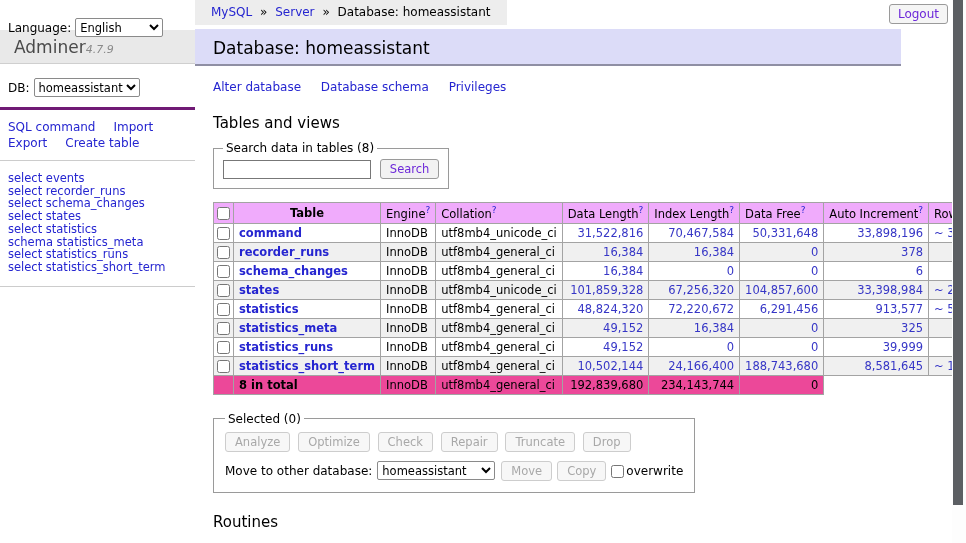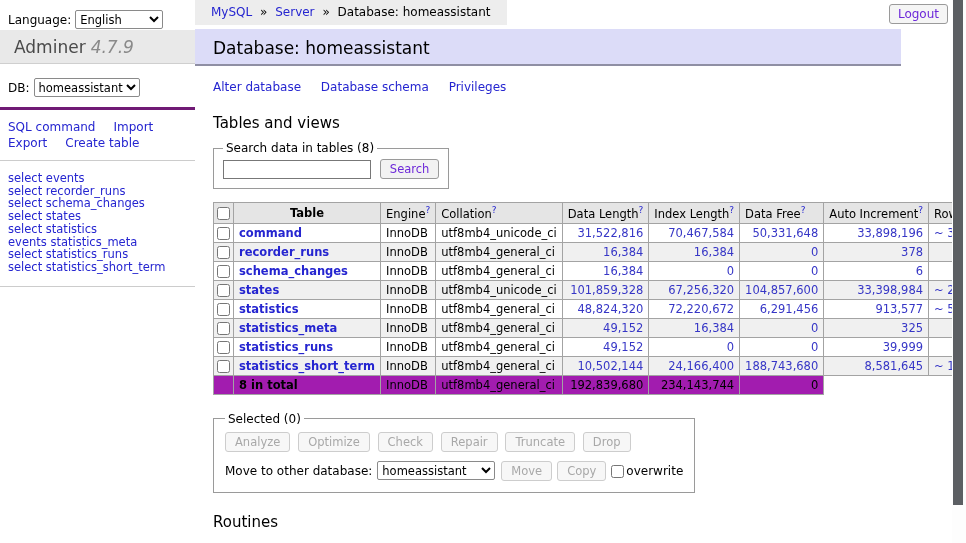--- a/index.html
+++ b/index.html
@@ -7,32 +7,32 @@
   body {
     width:966px; height:543px; position:relative; overflow:hidden;
     background:#fff; color:#000;
     font-family:"DejaVu Sans","Liberation Sans",sans-serif;
     font-size:12px;
   }
   a { color:#2525d0; text-decoration:none; cursor:pointer; }
 
   
   #sidebar { position:absolute; left:0; top:0; width:195px; }
-  .lang-row { padding:10px 0 6px 8px; height:30px; white-space:nowrap; }
+  .lang-row { padding:18px 0 6px 8px; height:30px; white-space:nowrap; }
   .lang-row select { width:88px; height:19px; font-size:11.5px; margin-left:4px; }
   select {
     background:#fff; border:1px solid #8a8a8a; border-radius:2px;
     font-family:inherit; color:#000;
   }
   #logo-block {
     background:#e9e9e9; border-bottom:1px solid #cfcfcf;
     padding:7px 0 8px 14px; height:34px;
   }
   #logo-block .app { font-size:17px; color:#4a4a4a; }
-  #logo-block .ver { font-style:italic; font-size:17px; color:#8a8a8a; margin-left:5px; }
+  #logo-block .ver { font-style:italic; font-size:11px; color:#8a8a8a; }
   .db-row { padding:14px 0 10px 8px; border-bottom:3px solid #701a75; white-space:nowrap; }
   .db-row select { width:106px; height:19px; font-size:11.5px; margin-left:4px; }
   .menu-block { padding:9px 0 9px 8px; border-bottom:1px solid #ccc; }
   .menu-line { line-height:16px; }
   .menu-line a { margin-right:18px; }
   .tables-block { padding:11px 0 12px 8px; border-bottom:1px solid #ccc; }
   .tables-block a { display:block; font-size:11.5px; line-height:12.7px; }
 
   
   #content { position:absolute; left:195px; top:0; width:706px; }
@@ -63,29 +63,29 @@
   button:disabled, button.disabled {
     color:#a8a8a8; border-color:#cdcdcd; background:#f7f7f7; cursor:default;
   }
   #search-btn { margin-left:5px; }
 
   
   table.db-tables { border-collapse:collapse; margin-top:13px; font-size:11.5px; }
   .db-tables th, .db-tables td {
     border:1px solid #a3a3a3; padding:2px 5px; white-space:nowrap; background:#fff;
   }
-  .db-tables thead th, .db-tables thead td { background:#e5e5e5; }
+  .db-tables thead th, .db-tables thead td { background:#f0abfc; }
   .db-tables thead th { font-weight:bold; text-align:center; }
   .db-tables thead td { font-weight:normal; text-align:left; }
   .db-tables sup { color:#2525d0; font-size:9px; cursor:pointer; }
   .db-tables td.num { text-align:right; color:#3636c6; }
   .db-tables tbody tr:nth-child(even) td { background:#f0f0f0; }
   .db-tables a.tbl { font-weight:bold; }
   .db-tables td.chk { text-align:center; width:19px; padding:1px 3px; }
-  .db-tables tr.total td { background:#a21caf; }
+  .db-tables tr.total td { background:#ec4899; }
   .db-tables tr.total td.name { font-weight:bold; }
   .db-tables tr.total td.num { color:#000; }
   input[type="checkbox"] { width:13px; height:13px; margin:0; vertical-align:middle; }
 
   
   #selected-fieldset { margin-top:17px; padding:6px 11px 11px 11px; }
   #selected-fieldset .btn-row button { margin-right:4px; }
   #selected-fieldset .move-row { margin-top:9px; white-space:nowrap; }
   #selected-fieldset .move-row select { width:118px; height:19px; font-size:11.5px; margin:0 6px 0 5px; }
   #selected-fieldset .move-row button { margin-right:5px; }
@@ -123,21 +123,21 @@
       <a href="#">Export</a><a href="#">Create table</a>
     </div>
   </div>
 
   <div class="tables-block">
     <a href="#">select events</a>
     <a href="#">select recorder_runs</a>
     <a href="#">select schema_changes</a>
     <a href="#">select states</a>
     <a href="#">select statistics</a>
-    <a href="#">events statistics_meta</a>
+    <a href="#">schema statistics_meta</a>
     <a href="#">select statistics_runs</a>
     <a href="#">select statistics_short_term</a>
   </div>
 </div>
 
 <div id="content">
   <div id="breadcrumb">
     <a href="#">MySQL</a>
     <span class="sep">»</span>
     <a href="#">Server</a>

